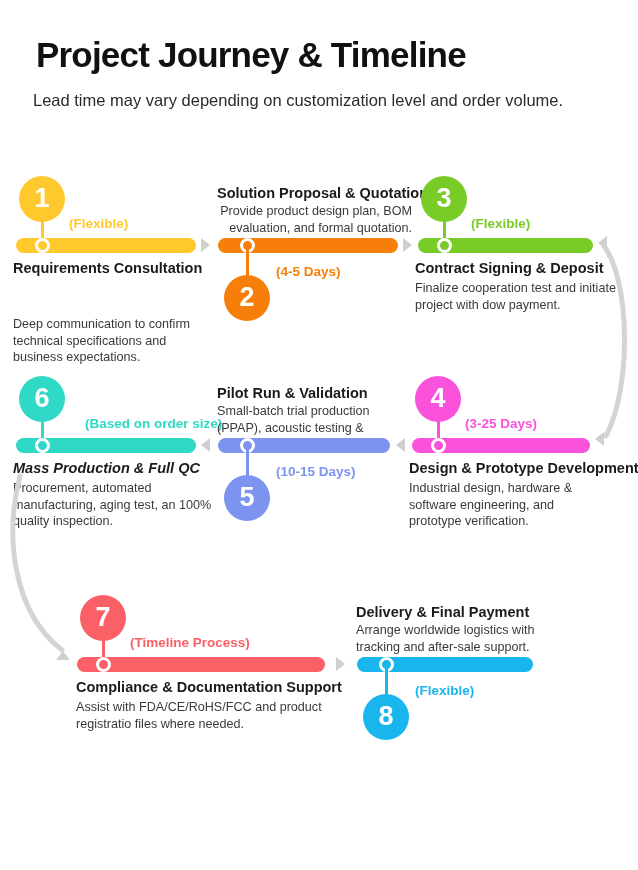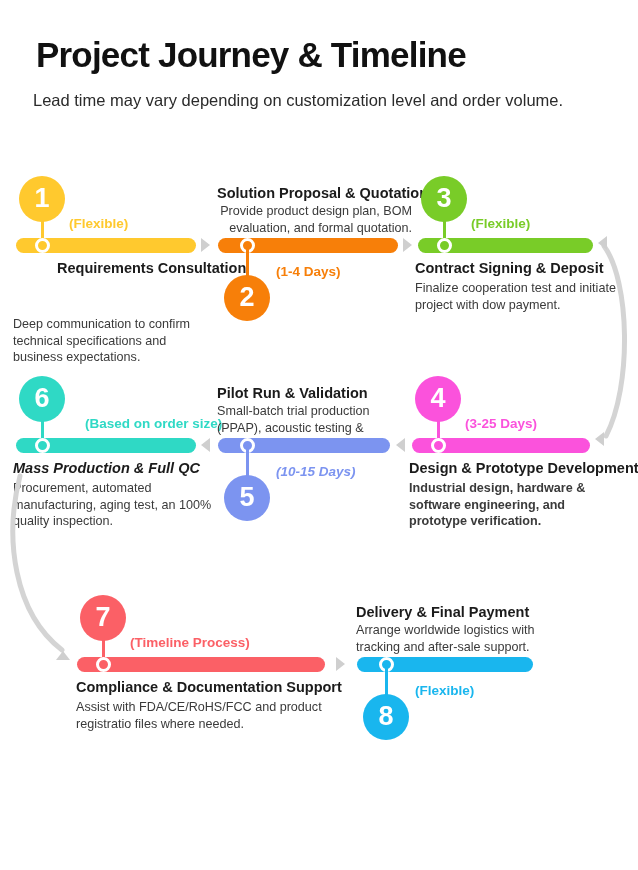--- a/index.html
+++ b/index.html
@@ -140,34 +140,34 @@
 </div>
 
 <div class="step" style="left:16px; top:238px; width:180px;">
   <div class="bar" style="width:180px; background:#FFC92E;"></div>
   <div class="stem" style="left:25px; top:-30px; height:36px; background:#FFC92E;"></div>
   <div class="node" style="left:3px; top:-62px; background:#FFC92E;">
     <span>1</span>
   </div>
   <div class="ring" style="left:19px; top:0px;"></div>
   <div class="duration" style="left:53px; top:-22px; color:#FFC92E;">(Flexible)</div>
-  <div class="step-title" style="left:-3px; top:22px;margin-left:44px;">Requirements Consultation</div>
+  <div class="step-title" style="left:-3px; top:22px;">Requirements Consultation</div>
   <div class="step-desc" style="left:-3px; top:50px; width:190px;margin-top:28px;">Deep communication to confirm technical specifications and business expectations.</div>
 </div>
 
 <div class="tri tri-right" style="left:201px; top:238px;"></div>
 
 <div class="step" style="left:218px; top:238px; width:180px;">
   <div class="bar" style="width:180px; background:#F77F09;"></div>
   <div class="ring" style="left:22px; top:0px;"></div>
   <div class="stem" style="left:28px; top:9px; height:34px; background:#F77F09;"></div>
   <div class="node" style="left:6px; top:37px; background:#F77F09;">
     <span>2</span>
   </div>
-  <div class="duration" style="left:58px; top:26px; color:#F77F09;">(1-4 Days)</div>
+  <div class="duration" style="left:58px; top:26px; color:#F77F09;">(4-5 Days)</div>
   <div class="step-title" style="left:-1px; top:-53px;">Solution Proposal &amp; Quotation</div>
   <div class="step-desc" style="left:-1px; top:-35px; width:195px;text-align:right;">Provide product design plan, BOM evaluation, and formal quotation.</div>
 </div>
 
 <div class="tri tri-right" style="left:403px; top:238px;"></div>
 
 <div class="step" style="left:418px; top:238px; width:175px;">
   <div class="bar" style="width:175px; background:#79CC28;"></div>
   <div class="stem" style="left:25px; top:-30px; height:36px; background:#79CC28;"></div>
   <div class="node" style="left:3px; top:-62px; background:#79CC28;">
@@ -199,37 +199,37 @@
 
 <div class="tri tri-left" style="left:201px; top:438px;"></div>
 
 <div class="step" style="left:218px; top:438px; width:172px;">
   <div class="bar" style="width:172px; background:#7C94F0;"></div>
   <div class="ring" style="left:22px; top:0px;"></div>
   <div class="stem" style="left:28px; top:9px; height:34px; background:#7C94F0;"></div>
   <div class="node" style="left:6px; top:37px; background:#7C94F0;">
     <span>5</span>
   </div>
-  <div class="duration" style="left:58px; top:26px; color:#7C94F0;font-style:italic;">(10-15 Days)</div>
+  <div class="duration" style="left:58px; top:26px; color:#7C94F0;">(10-15 Days)</div>
   <div class="step-title" style="left:-1px; top:-53px;">Pilot Run &amp; Validation</div>
   <div class="step-desc clip" style="left:-1px; top:-35px; width:200px;">Small-batch trial production (PPAP), acoustic testing &amp; customer</div>
 </div>
 
 <div class="tri tri-left" style="left:396px; top:438px;"></div>
 
 <div class="step" style="left:412px; top:438px; width:178px;">
   <div class="bar" style="width:178px; background:#FB52DC;"></div>
   <div class="stem" style="left:25px; top:-30px; height:36px; background:#FB52DC;"></div>
   <div class="node" style="left:3px; top:-62px; background:#FB52DC;">
     <span>4</span>
   </div>
   <div class="ring" style="left:19px; top:0px;"></div>
   <div class="duration" style="left:53px; top:-22px; color:#FB52DC;">(3-25 Days)</div>
   <div class="step-title" style="left:-3px; top:22px;">Design &amp; Prototype Development</div>
-  <div class="step-desc" style="left:-3px; top:42px; width:195px;font-weight:bold;">Industrial design, hardware &amp; software engineering, and prototype verification.</div>
+  <div class="step-desc" style="left:-3px; top:42px; width:195px;">Industrial design, hardware &amp; software engineering, and prototype verification.</div>
 </div>
 
 <svg id="curve-left" style="left:2px; top:468px;" width="80" height="200" viewBox="0 0 80 200">
   <path d="M 18 8 C 2 70, 12 145, 60 182" stroke="#d4d4d4" stroke-width="5" fill="none" stroke-linecap="round"></path>
 </svg>
 <div class="tri tri-up" style="left:56px; top:651px;"></div>
 
 <div class="step" style="left:77px; top:657px; width:248px;">
   <div class="bar" style="width:248px; background:#FB6066;"></div>
   <div class="stem" style="left:25px; top:-30px; height:36px; background:#FB6066;"></div>

